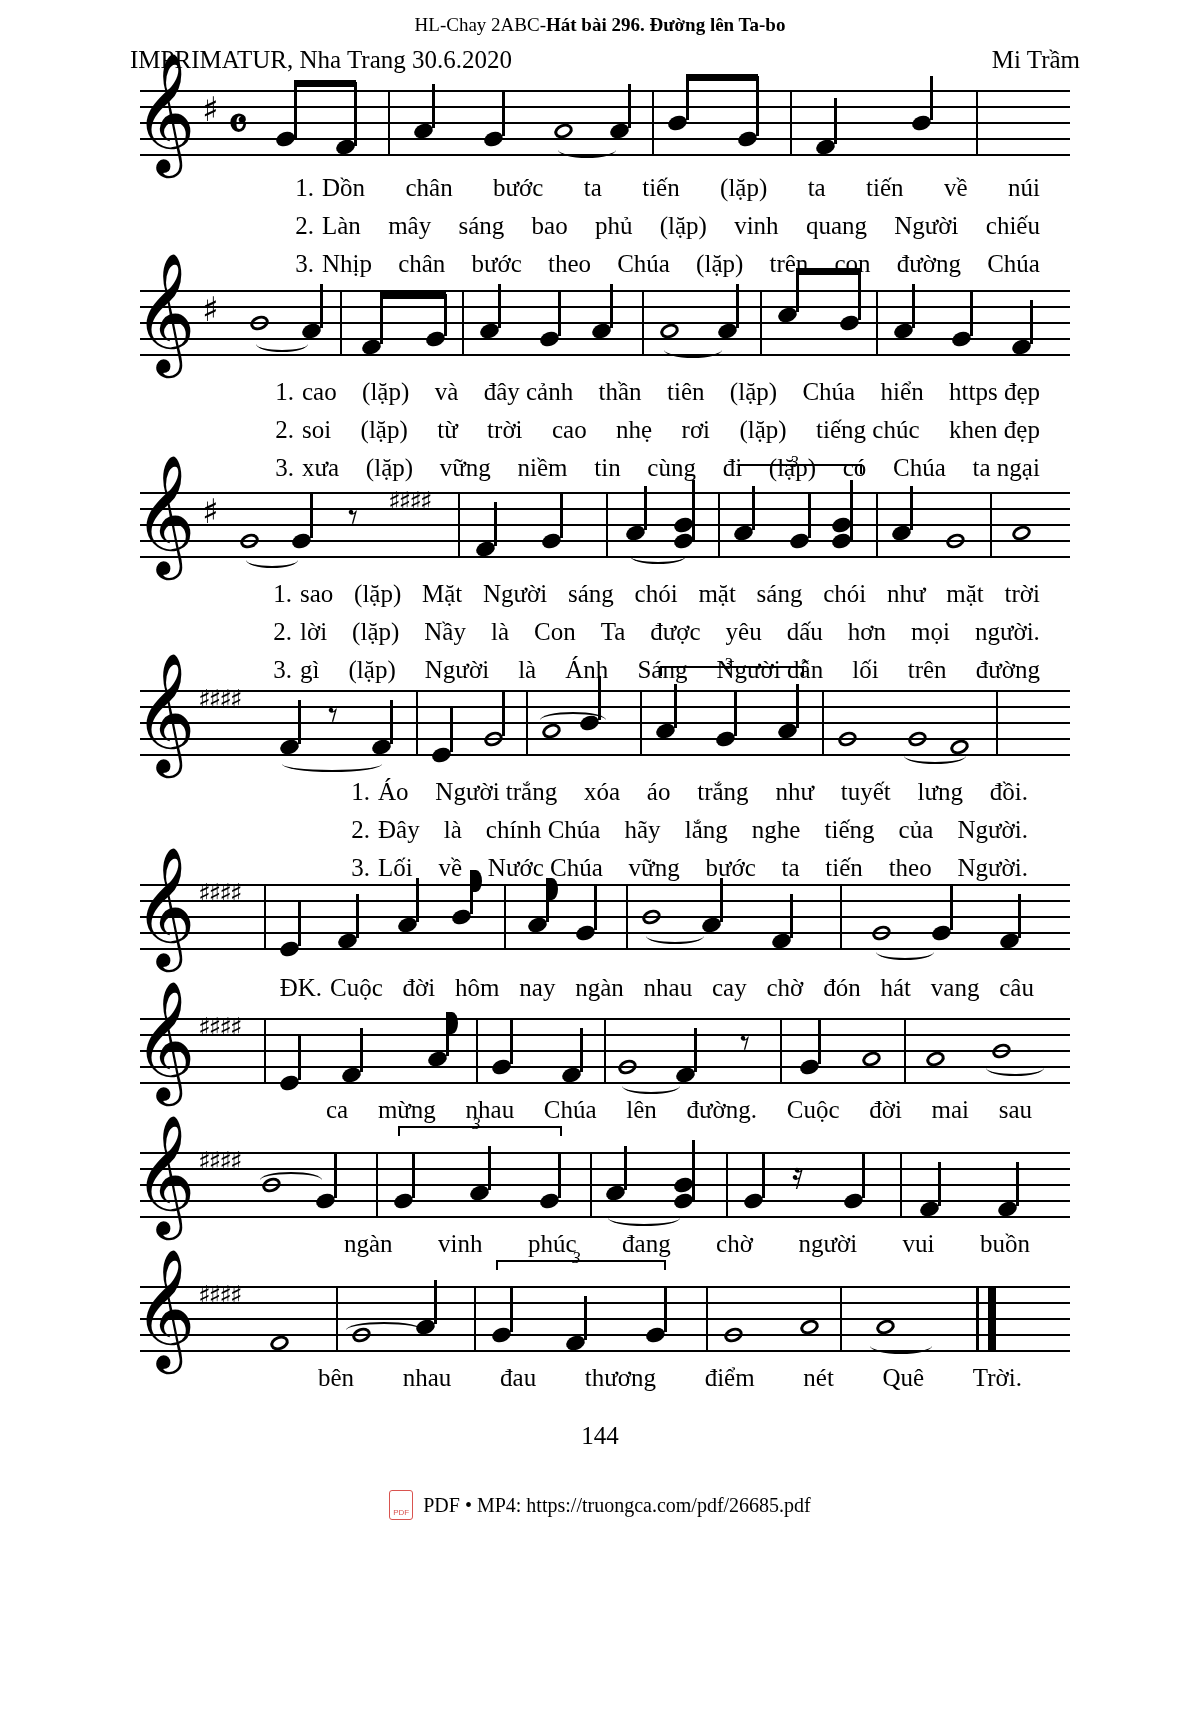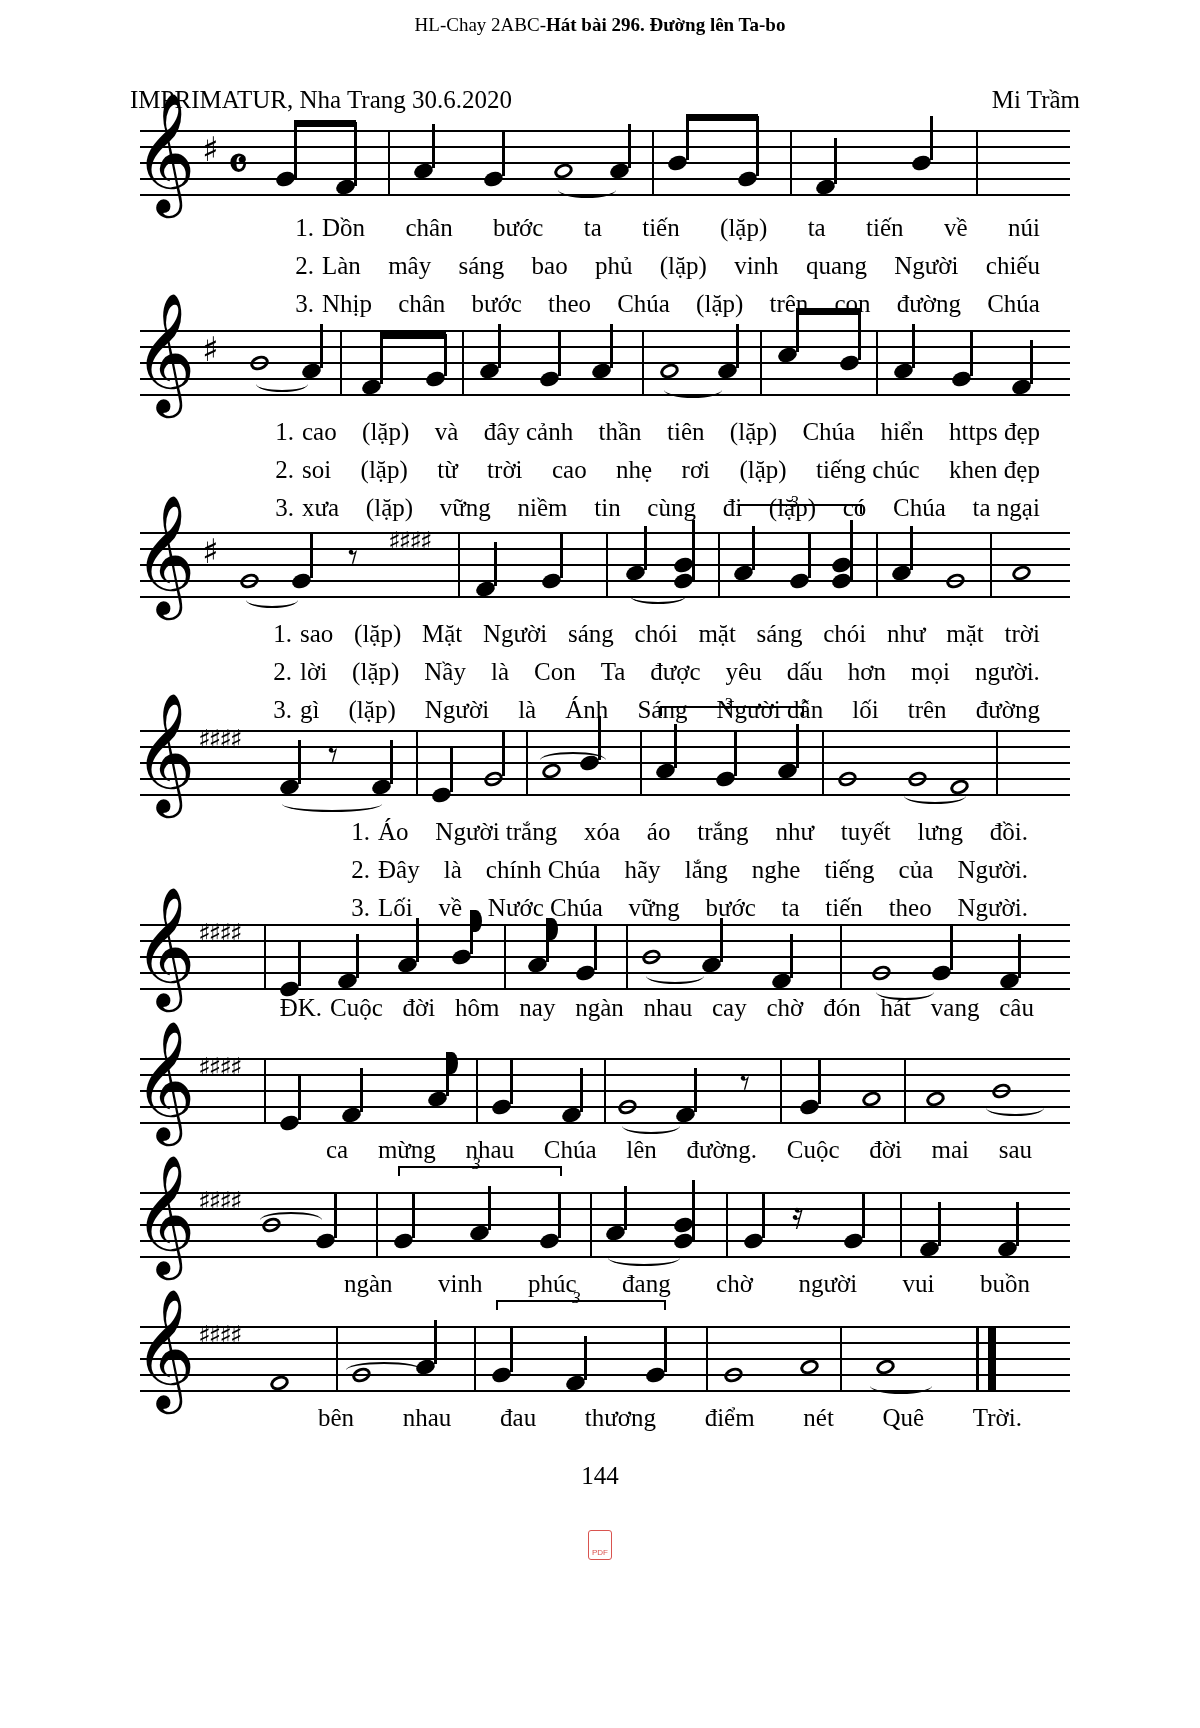--- a/index.html
+++ b/index.html
@@ -39,21 +39,21 @@
   }
   .credits {
     margin-top: 10px;
     padding: 0 120px 0 130px;
     display: flex;
     justify-content: space-between;
     align-items: baseline;
     font-size: 25px;
   }
   .credits .imprimatur { font-size: 25px; }
-  .credits .author { font-size: 25px; margin-top: 40px; }
+  .credits .author { font-size: 25px; }
 
   
   .system {
     position: relative;
     margin: 0 auto;
     width: 940px;
     height: 196px;
   }
   .staff {
     position: absolute;
@@ -676,21 +676,21 @@
       <div class="stem" style="left:810px; top:2px; height:44px;"></div>
       <div class="slur" style="left:736px; top:60px; width:58px;"></div>
       <div class="barline" style="left:700px;"></div>
 
       <div class="notehead" style="left:632px; top:50px;"></div>
       <div class="stem" style="left:650px; top:10px; height:44px;"></div>
       <div class="notehead" style="left:860px; top:50px;"></div>
       <div class="stem" style="left:878px; top:10px; height:44px;"></div>
     </div>
 
-    <div class="lyrics" style="top:84px; padding:0 36px 0 126px;">
+    <div class="lyrics" style="top:104px; padding:0 36px 0 126px;">
       <div class="lyric-line">
         <span class="num" style="width:66px;">ĐK.</span>
         <span class="words">
           <span>Cuộc</span>
           <span>đời</span>
           <span>hôm</span>
           <span>nay</span>
           <span>ngàn</span>
           <span>nhau</span>
           <span>cay</span>
@@ -881,15 +881,16 @@
           <span>Trời.</span>
         </span>
       </div>
     </div>
   </div>
 
   <div class="pagenum">144</div>
 
   <div class="footer">
     <span class="pdf-badge">PDF</span>
+    <span>PDF • MP4: https://truongca.com/pdf/26685.pdf</span>
   </div>
 
 </div>
 
 </body></html>

